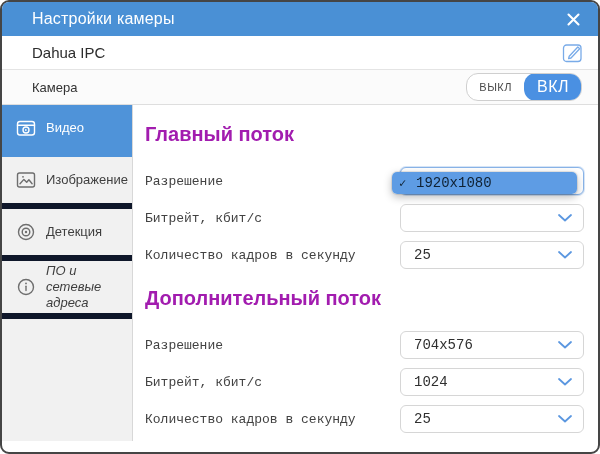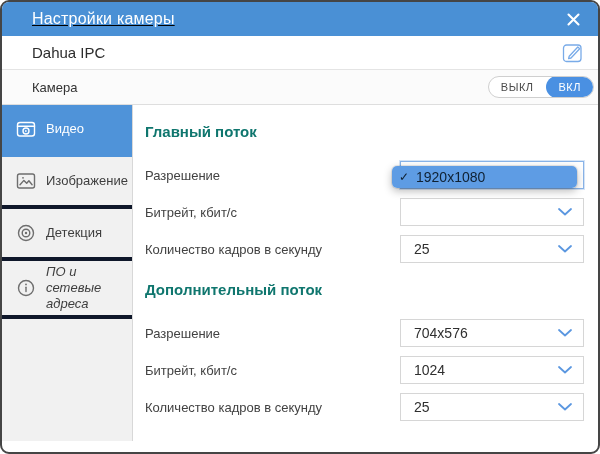--- a/index.html
+++ b/index.html
@@ -1,49 +1,49 @@
 <!DOCTYPE html>
 <html><head>
 <meta charset="utf-8">
 <style>
   html,body{margin:0;padding:0;background:#fff;font-family:"Liberation Sans",sans-serif;}
   *{box-sizing:border-box;}
   .dialog{position:relative;width:600px;height:454px;border:2px solid #454545;border-radius:9px;overflow:hidden;background:#fff;}
 
   
-  .titlebar{height:34px;background:#4a90d5;display:flex;align-items:center;padding:0 16px 0 30px;text-decoration:underline;}
+  .titlebar{height:34px;background:#4a90d5;display:flex;align-items:center;padding:0 16px 0 30px;}
   .titlebar .title{flex:1;color:#fff;font-size:16px;letter-spacing:.2px;}
   .close-btn{width:18px;height:18px;display:flex;align-items:center;justify-content:center;cursor:pointer;}
 
   
   .device-row{height:34px;border-bottom:1px solid #e4e4e4;display:flex;align-items:center;padding:0 13px 0 30px;background:#fff;}
   .device-name{flex:1;font-size:15px;color:#2c2c2c;}
   .edit-btn{width:25px;height:25px;display:flex;align-items:center;justify-content:center;cursor:pointer;}
 
   
-  .camera-row{height:35px;background:#fbfbfb;border-bottom:1px solid #dedede;display:flex;align-items:center;padding:0 4px 0 30px;gap:8px;}
+  .camera-row{height:35px;background:#fbfbfb;border-bottom:1px solid #dedede;display:flex;align-items:center;padding:0 16px 0 30px;gap:8px;}
   .camera-label{flex:1;font-size:13px;color:#333;}
-  .toggle{display:flex;align-items:stretch;height:22px;border:1px solid #cfcfcf;border-radius:12px;background:#fff;overflow:hidden;}
+  .toggle{display:flex;align-items:stretch;height:28px;border:1px solid #cfcfcf;border-radius:12px;background:#fff;overflow:hidden;}
   .t-off{display:flex;align-items:center;padding:0 12px;font-size:11px;color:#4a4a4a;letter-spacing:.5px;cursor:pointer;}
-  .t-on{display:flex;align-items:center;padding:0 13px;background:#4a90e2;color:#fff;font-size:11px;letter-spacing:.5px;border-radius:12px;margin:-1px -1px -1px 0;cursor:pointer;}
+  .t-on{display:flex;align-items:center;padding:0 13px;background:#4a90e2;color:#fff;font-size:16px;letter-spacing:.5px;border-radius:12px;margin:-1px -1px -1px 0;cursor:pointer;}
 
   
   .body{display:flex;height:336px;}
   .sidebar{width:131px;flex:none;background:#f1f1f1;border-right:1px solid #d8d8d8;}
-  .side-item{height:52px;display:flex;align-items:center;gap:9px;padding:0 6px 0 12px;border-bottom:4px solid #0f172a;color:#3e3e3e;font-size:13px;line-height:1.25;cursor:pointer;}
+  .side-item{height:52px;display:flex;align-items:center;gap:9px;padding:0 6px 0 12px;border-bottom:6px solid #0f172a;color:#3e3e3e;font-size:13px;line-height:1.25;cursor:pointer;}
   .side-item.tall{height:58px;font-style:italic;}
   .side-item .sicon{width:23px;height:23px;flex:none;color:#6e6e6e;display:flex;align-items:center;justify-content:center;}
   .side-item.active{background:#4f93d9;color:#fff;border-bottom-color:#4f93d9;}
   .side-item.active .sicon{color:#fff;}
 
   .main{flex:1;padding:0 14px 0 12px;position:relative;background:#fff;}
-  .sec-heading{font-size:15px;font-weight:700;color:#0f766e;margin:18px 0 21px;}
-  .frow{height:28px;margin-bottom:9px;display:flex;align-items:center;justify-content:space-between;position:relative;}
+  .sec-heading{font-size:20px;font-weight:700;color:#a21caf;margin:18px 0 21px;}
+  .frow{height:28px;margin-bottom:9px;display:flex;align-items:center;justify-content:space-between;position:relative;font-family:Liberation Mono, monospace;}
   .flabel{font-size:13px;color:#424242;}
-  .select{width:184px;height:28px;border:1px solid #d6d6d6;border-radius:0;background:#fff;display:flex;align-items:center;justify-content:space-between;padding:0 11px 0 13px;cursor:pointer;}
+  .select{width:184px;height:28px;border:1px solid #d6d6d6;border-radius:6px;background:#fff;display:flex;align-items:center;justify-content:space-between;padding:0 11px 0 13px;cursor:pointer;}
   .select.focused{border-color:#8ab4e8;box-shadow:0 0 0 1px rgba(138,180,232,.35);}
   .select .val{font-size:14px;color:#2f2f2f;}
   .chev{display:flex;align-items:center;}
 
   
   .popup{position:absolute;top:5px;right:7px;width:185px;background:#fff;border-radius:5px;overflow:hidden;z-index:5;
          box-shadow:0 3px 9px rgba(0,0,0,.28),0 0 0 1px rgba(0,0,0,.08);}
   .opt{height:22px;display:flex;align-items:center;padding:0 8px 0 24px;font-size:14px;color:#1f1f1f;position:relative;cursor:pointer;}
   .opt .check{position:absolute;left:7px;font-size:12px;visibility:hidden;}
   .opt.selected{background:#5e9ce4;color:#0f2133;}

